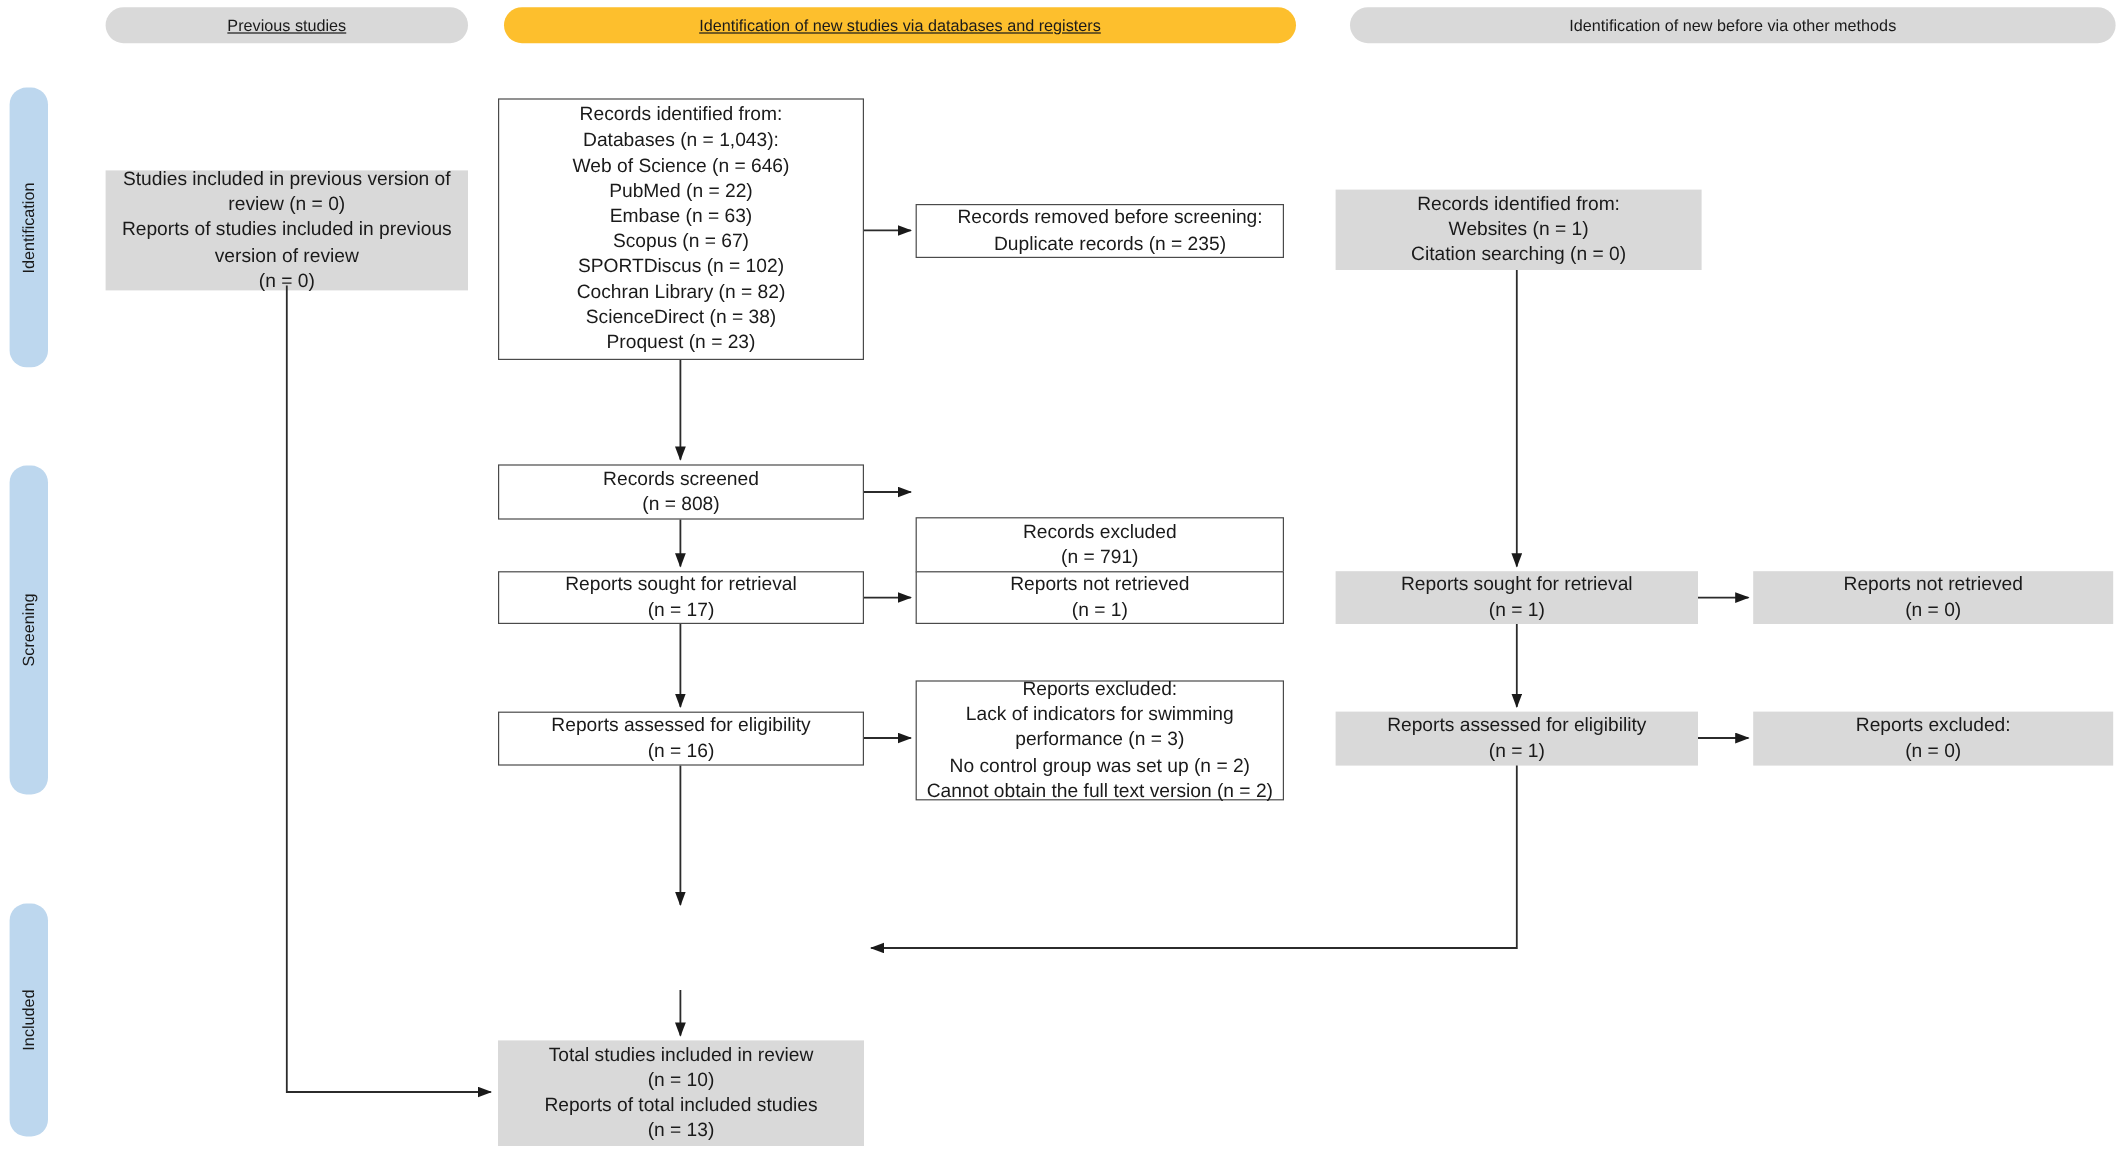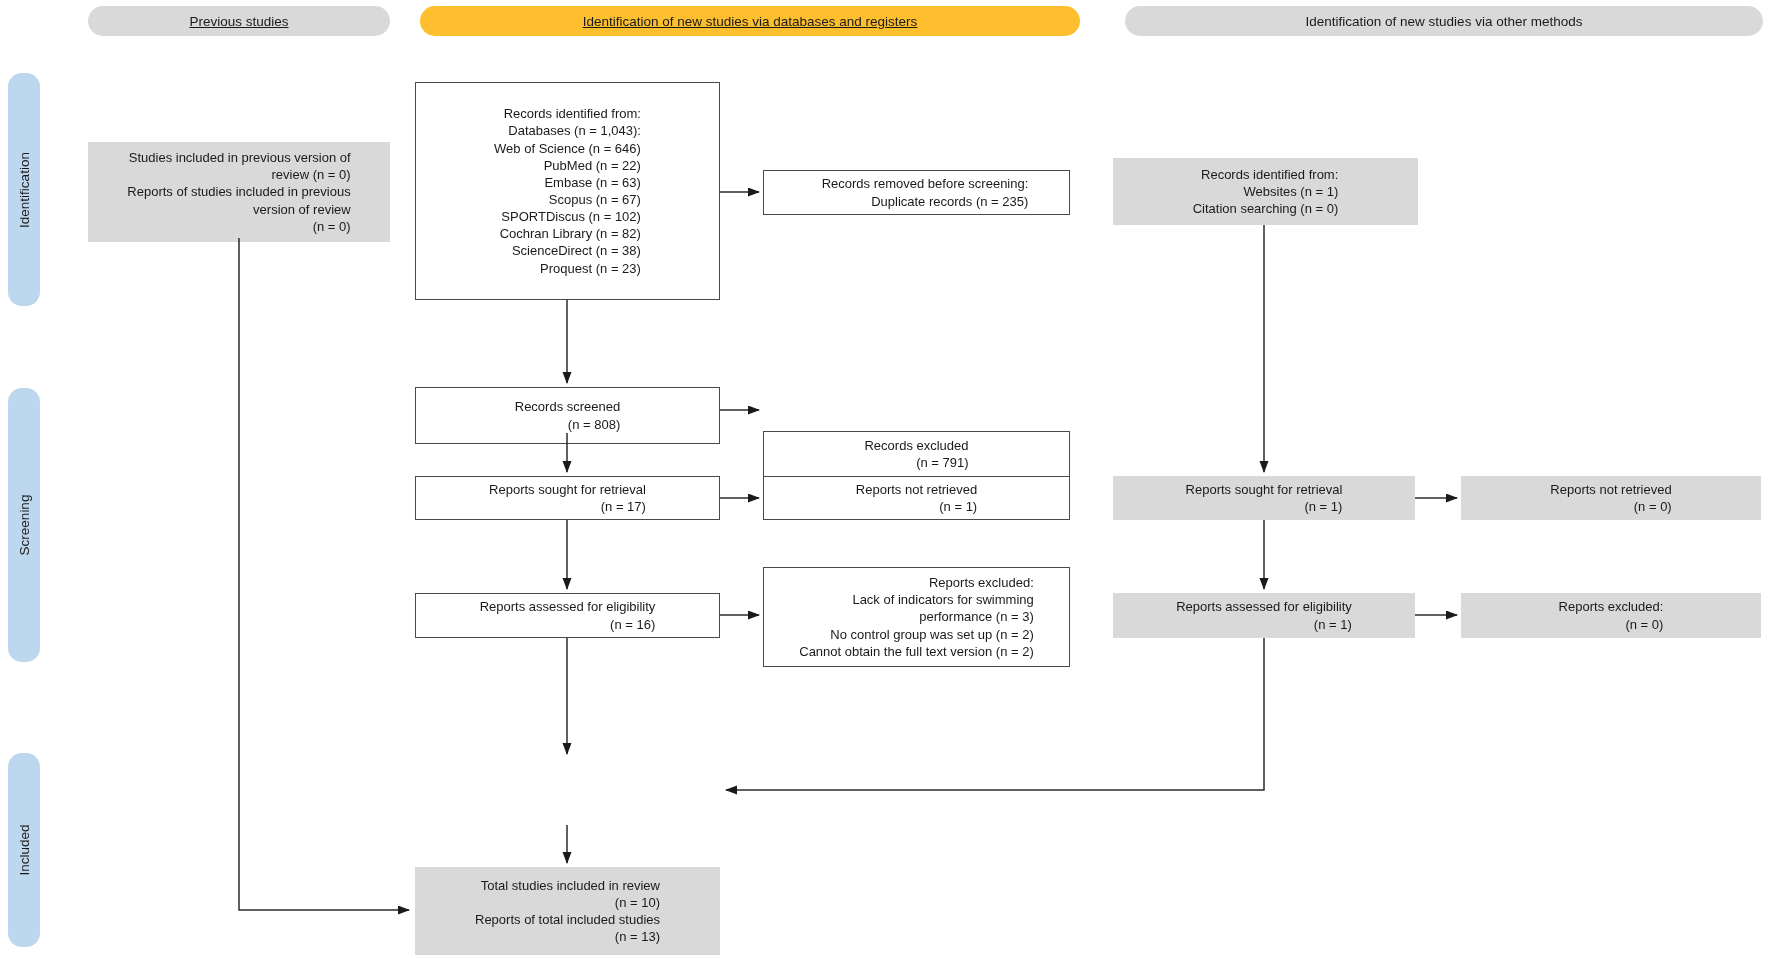--- a/index.html
+++ b/index.html
@@ -28,39 +28,39 @@
   }
   .sidebar span{
     position:absolute;top:50%;left:50%;
     transform:translate(-50%,-50%) rotate(-90deg);
     white-space:nowrap;
     font-size:13.5px;
   }
   .box{
     position:absolute;
     display:flex;align-items:center;justify-content:center;
-    text-align:right;
-    font-size:13px;
+    text-align:center;
+    font-size:16px;
     line-height:1.32;
     white-space:pre-line;
     padding:2px 6px;
     box-sizing:border-box;
   }
   .box.white{background:#ffffff;border:1.4px solid #4a4a4a;}
   .box.gray{background:#d9d9d9;border:none;}
   svg.connectors{position:absolute;left:0;top:0;pointer-events:none;}
 </style>
 </head>
 <body>
 
 <div class="canvas">
 
   <div class="pill" style="left:88px;top:6px;width:302px;height:30px;text-decoration:underline;">Previous studies</div>
   <div class="pill yellow" style="left:420px;top:6px;width:660px;height:30px;text-decoration:underline;">Identification of new studies via databases and registers</div>
-  <div class="pill" style="left:1125px;top:6px;width:638px;height:30px;">Identification of new studies via other methods</div>
+  <div class="pill" style="left:1125px;top:6px;width:638px;height:30px;">Identification of new before via other methods</div>
 
   <div class="sidebar" style="left:8px;top:73px;height:233px;">
     <span>Identification</span>
   </div>
   <div class="sidebar" style="left:8px;top:388px;height:274px;">
     <span>Screening</span>
   </div>
   <div class="sidebar" style="left:8px;top:753px;height:194px;">
     <span>Included</span>
   </div>
@@ -74,21 +74,21 @@
   <div class="box white" style="left:415px;top:82px;width:305px;height:218px;">Records identified from:
 Databases (n = 1,043):
 Web of Science (n = 646)
 PubMed (n = 22)
 Embase (n = 63)
 Scopus (n = 67)
 SPORTDiscus (n = 102)
 Cochran Library (n = 82)
 ScienceDirect (n = 38)
 Proquest (n = 23)</div>
-  <div class="box white" style="left:415px;top:387px;width:305px;height:57px;">Records screened
+  <div class="box white" style="left:415px;top:387px;width:305px;height:46px;">Records screened
 (n = 808)</div>
   <div class="box white" style="left:415px;top:476px;width:305px;height:44px;">Reports sought for retrieval
 (n = 17)</div>
   <div class="box white" style="left:415px;top:593px;width:305px;height:45px;">Reports assessed for eligibility
 (n = 16)</div>
   <div class="box gray" style="left:415px;top:867px;width:305px;height:88px;">Total studies included in review
 (n = 10)
 Reports of total included studies
 (n = 13)</div>
 

